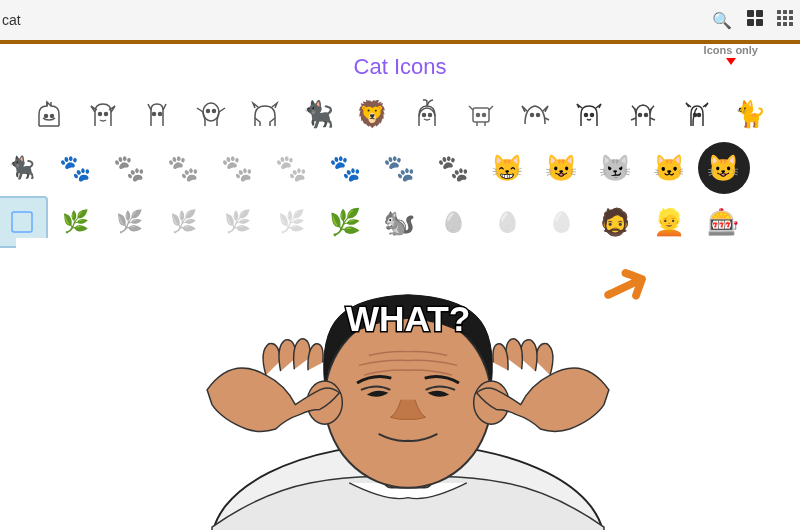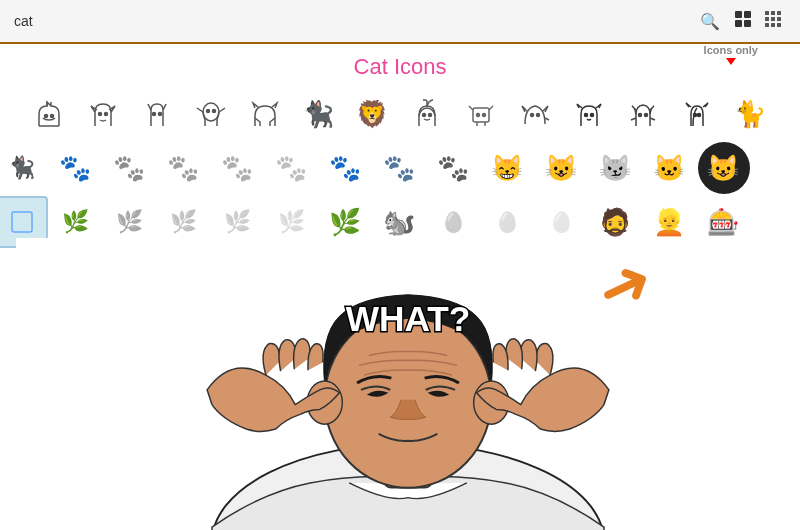--- a/index.html
+++ b/index.html
@@ -9,23 +9,23 @@
       width: 800px;
       height: 530px;
       overflow: hidden;
       position: relative;
     }
 
     
     .header {
       display: flex;
       align-items: center;
-      padding: 0 14px;
+      padding: 0 2px;
       height: 44px;
-      border-bottom: 2px solid #a16207;
+      border-bottom: 4px solid #a16207;
       background: #f5f5f5;
     }
     .search-input {
       flex: 1;
       border: none;
       background: transparent;
       font-size: 14px;
       outline: none;
       color: #333;
     }
@@ -49,21 +49,21 @@
     }
     .view-btn.active {
       color: #333;
     }
 
     
     .page-title {
       text-align: center;
       font-size: 22px;
       font-weight: 400;
-      color: #ec4899;
+      color: #8b5cf6;
       margin: 10px 0 8px;
     }
     .icon-cell {
       width: 52px;
       height: 52px;
       display: flex;
       align-items: center;
       justify-content: center;
       cursor: pointer;
       border-radius: 4px;

